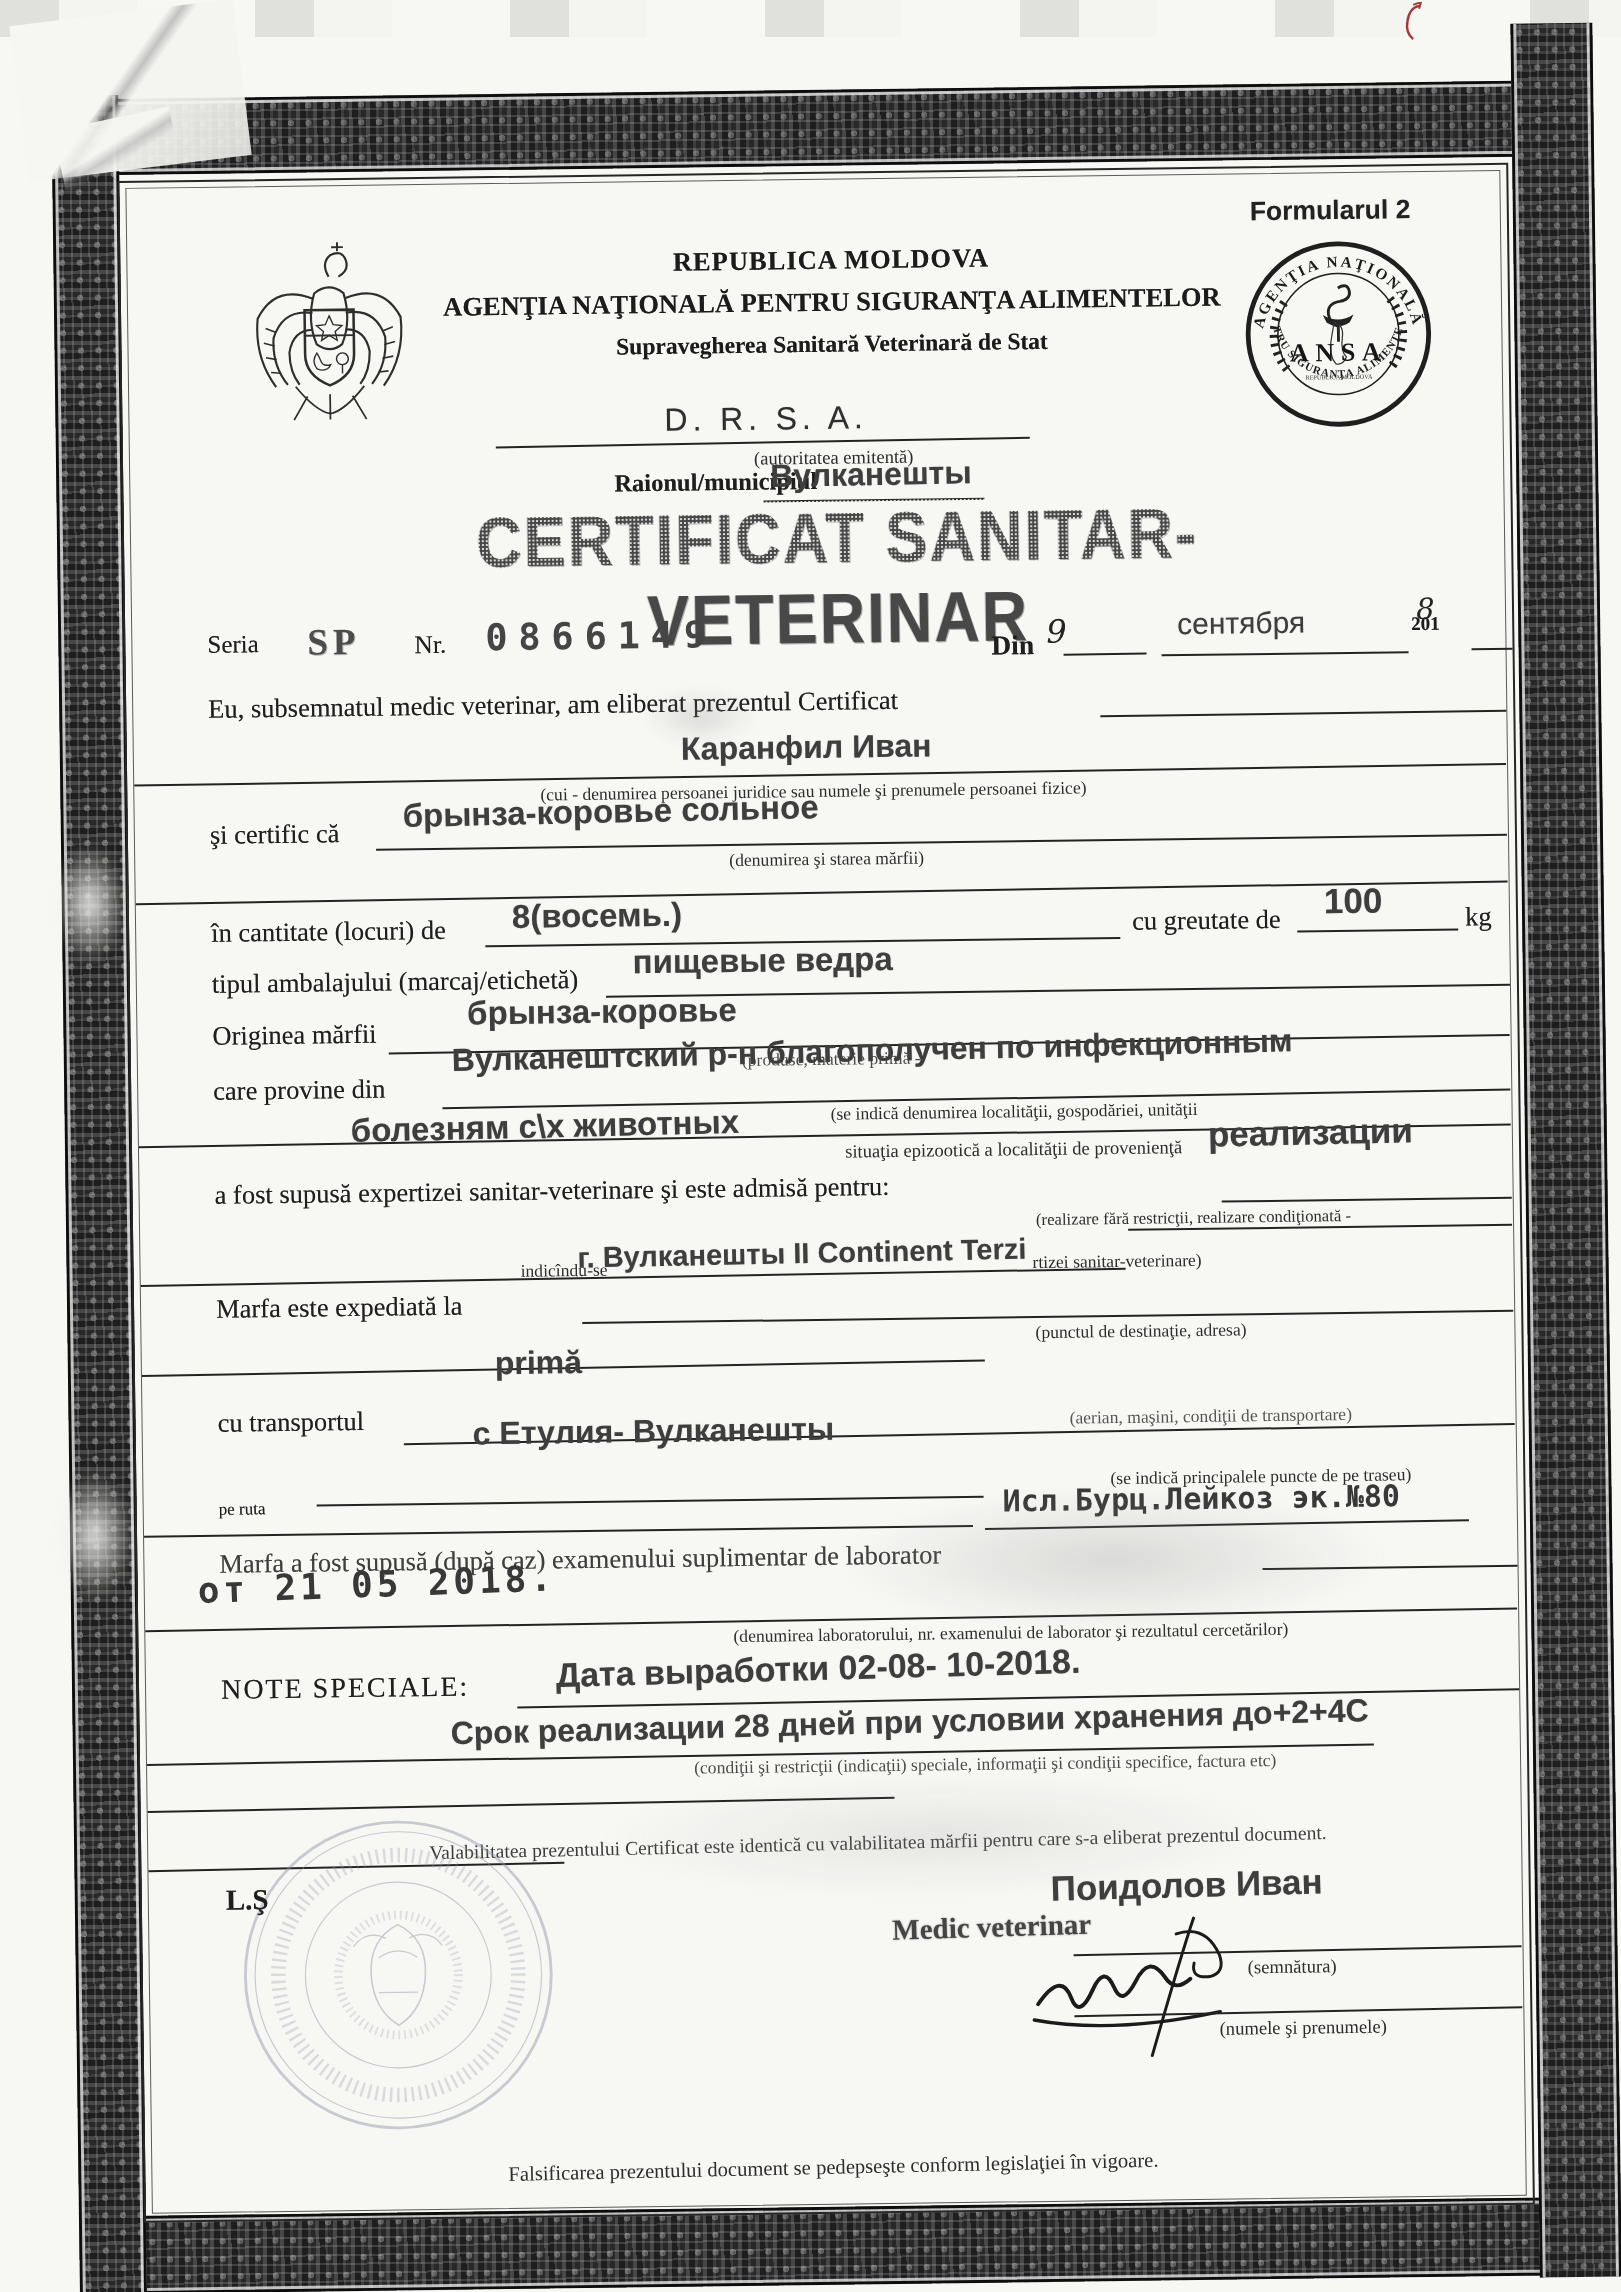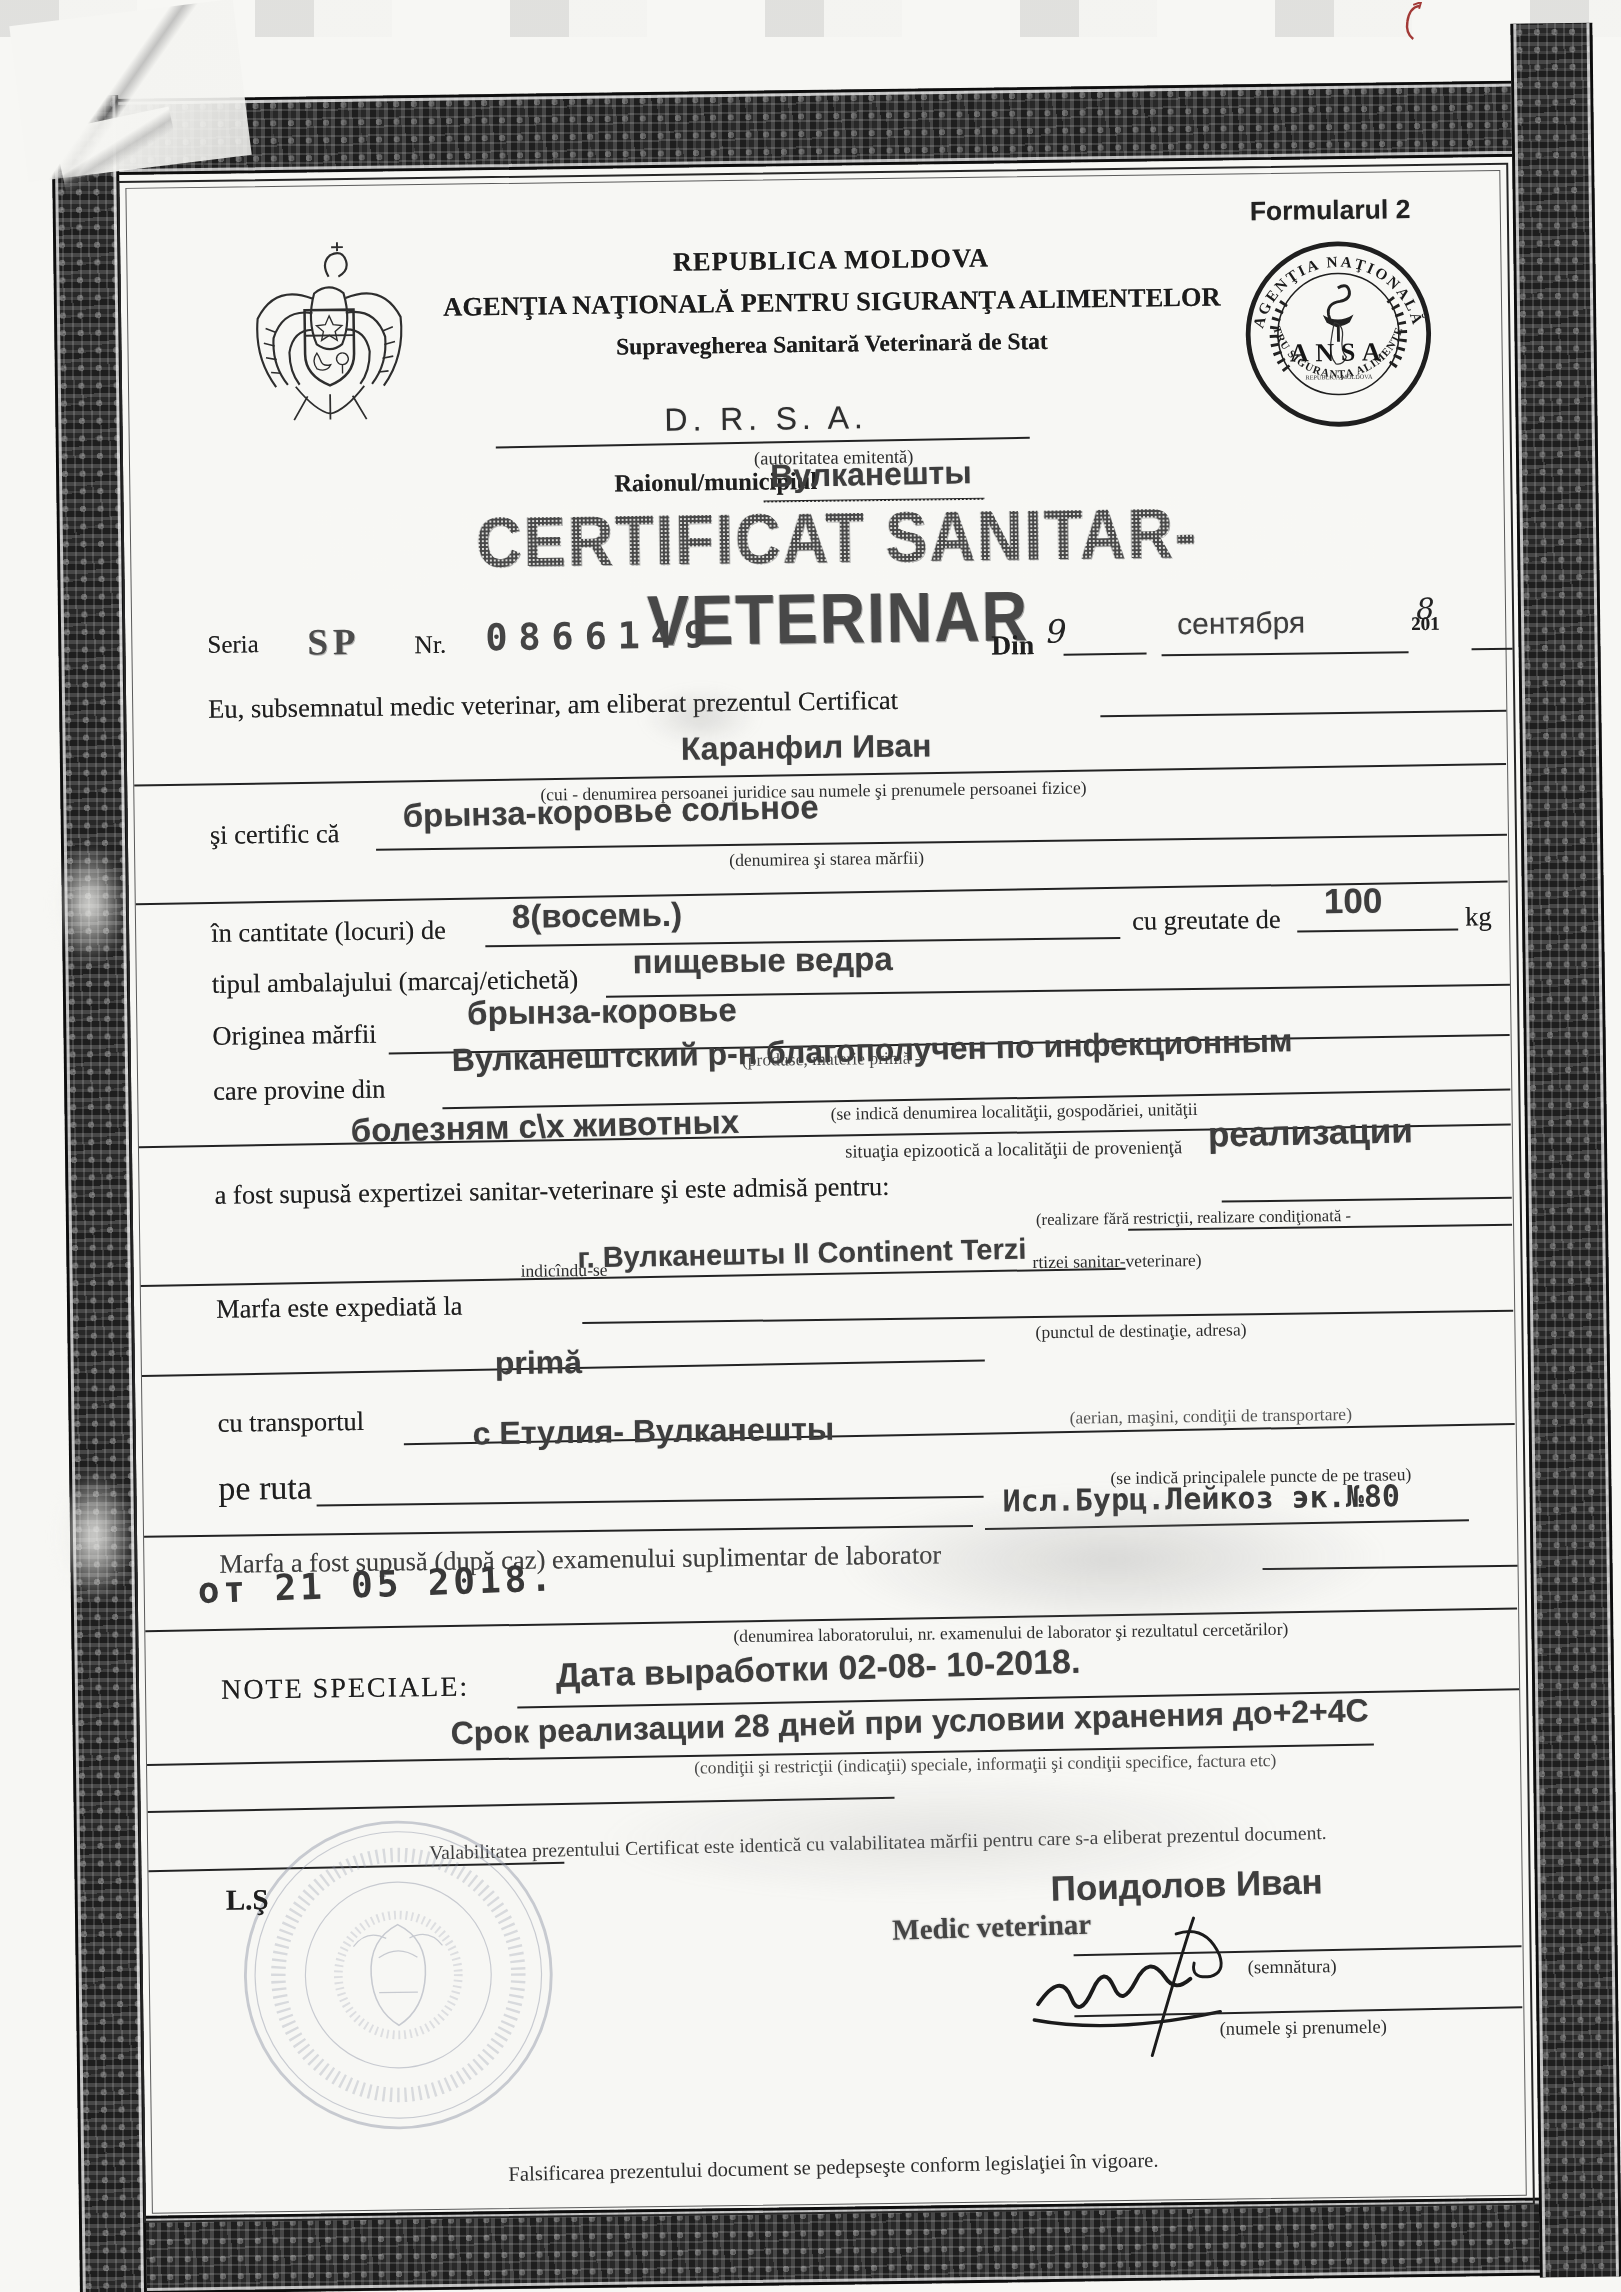--- a/index.html
+++ b/index.html
@@ -173,21 +173,21 @@
     <div class="abs rule" style="left:580px;top:1319px;width:931px"></div>
     <div class="abs cap" style="left:1033px;top:1325px;font-size:17.6px">(punctul de destinaţie, adresa)</div>
 
     <div class="abs rule" style="left:139px;top:1364px;width:843px;transform:rotate(-0.3deg)"></div>
     <div class="abs stamp" style="left:492px;top:1341px;font-size:32px">primă</div>
     <div class="abs t" style="left:214px;top:1400px;font-size:26.5px">cu transportul</div>
     <div class="abs rule" style="left:400px;top:1435px;width:1111px;transform:rotate(-0.3deg)"></div>
     <div class="abs cap" style="left:1066px;top:1411px;font-size:17.6px;opacity:.8">(aerian, maşini, condiţii de transportare)</div>
     <div class="abs stamp" style="left:469px;top:1411px;font-size:32px">с Етулия-  Вулканешты</div>
 
-    <div class="abs t" style="left:214px;top:1462px;font-size:34px">pe ruta</div>
+    <div class="abs t" style="left:214px;top:1492px;font-size:17px">pe ruta</div>
     <div class="abs rule" style="left:312px;top:1498px;width:667px"></div>
     <div class="abs cap" style="left:1106px;top:1472px;font-size:17.6px">(se indică principalele puncte de pe traseu)</div>
     <div class="abs mono" style="left:998px;top:1486px;font-size:30px">Исл.Бурц.Лейкоз  эк.№80</div>
     <div class="abs rule" style="left:980px;top:1529px;width:484px;transform:rotate(-0.3deg)"></div>
     <div class="abs rule" style="left:139px;top:1527px;width:829px"></div>
 
     <div class="abs t" style="left:214px;top:1541px;font-size:26.5px;opacity:.85">Marfa a fost supusă (după caz) examenului suplimentar de laborator</div>
     <div class="abs rule" style="left:1257px;top:1574px;width:255px"></div>
     <div class="abs mono" style="left:192px;top:1558px;font-size:36px;letter-spacing:3.9px;transform:rotate(-1.3deg)">от 21 05 2018.</div>
     <div class="abs rule" style="left:139px;top:1619px;width:1372px;transform:rotate(-0.2deg)"></div>

